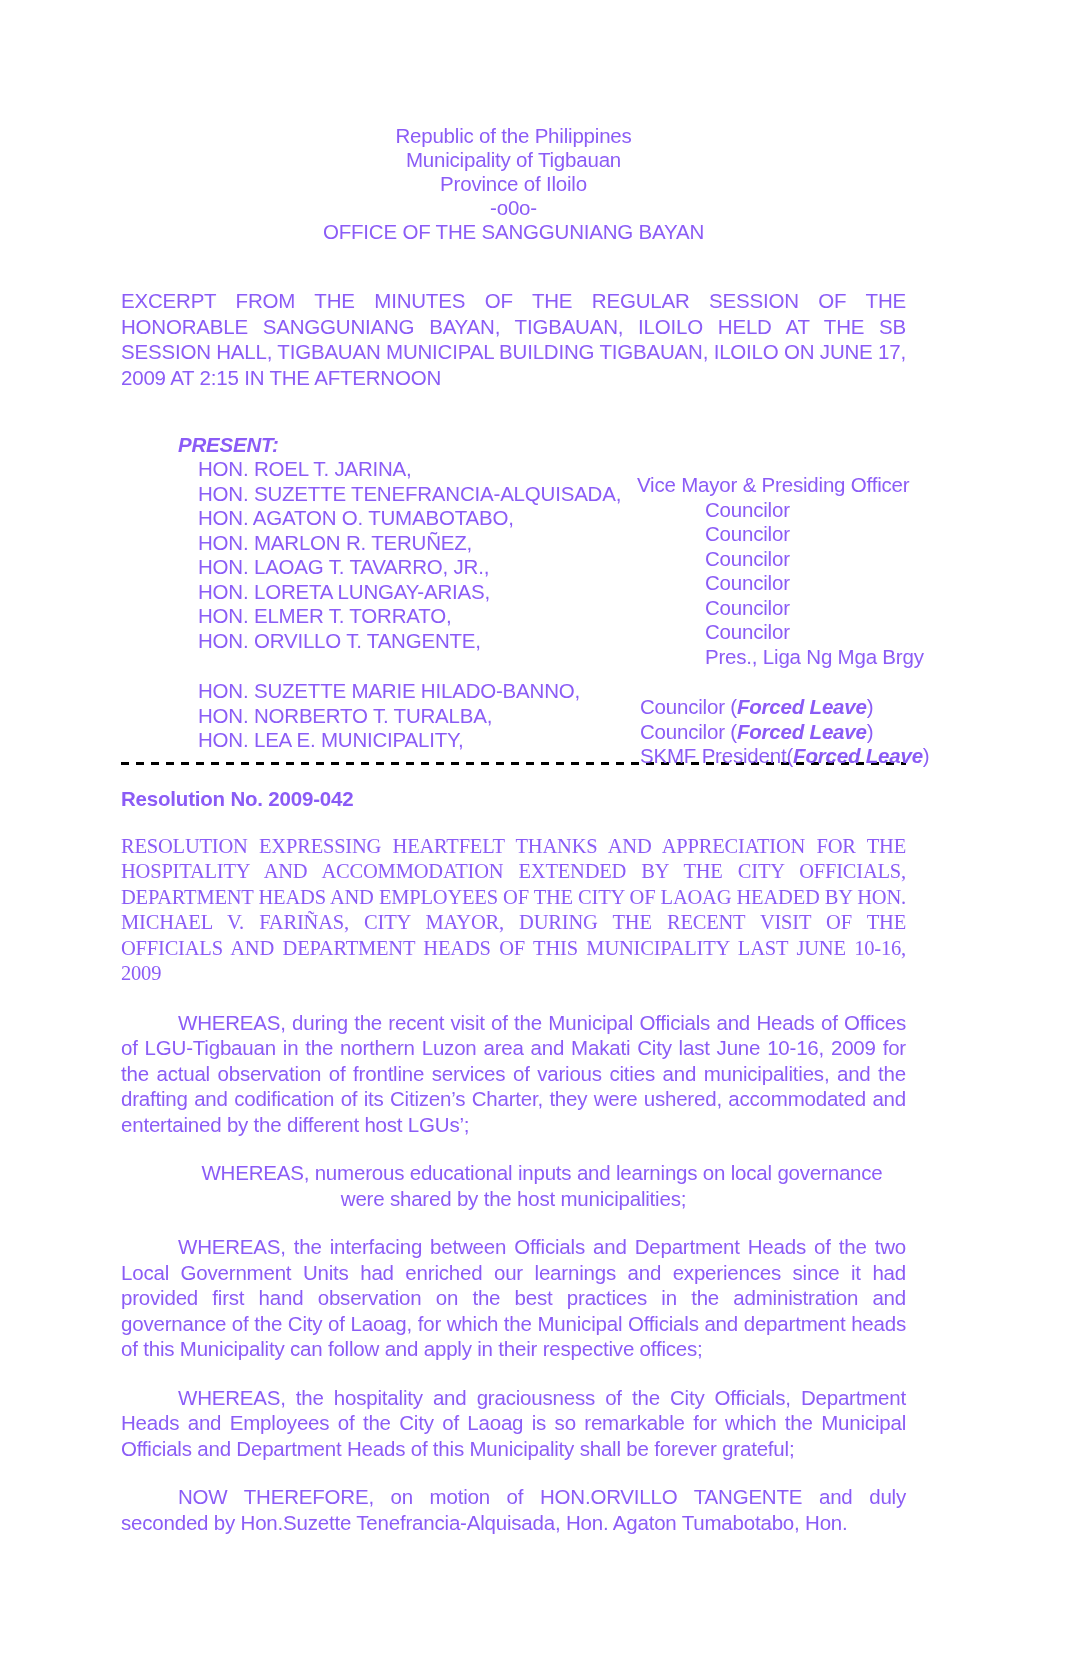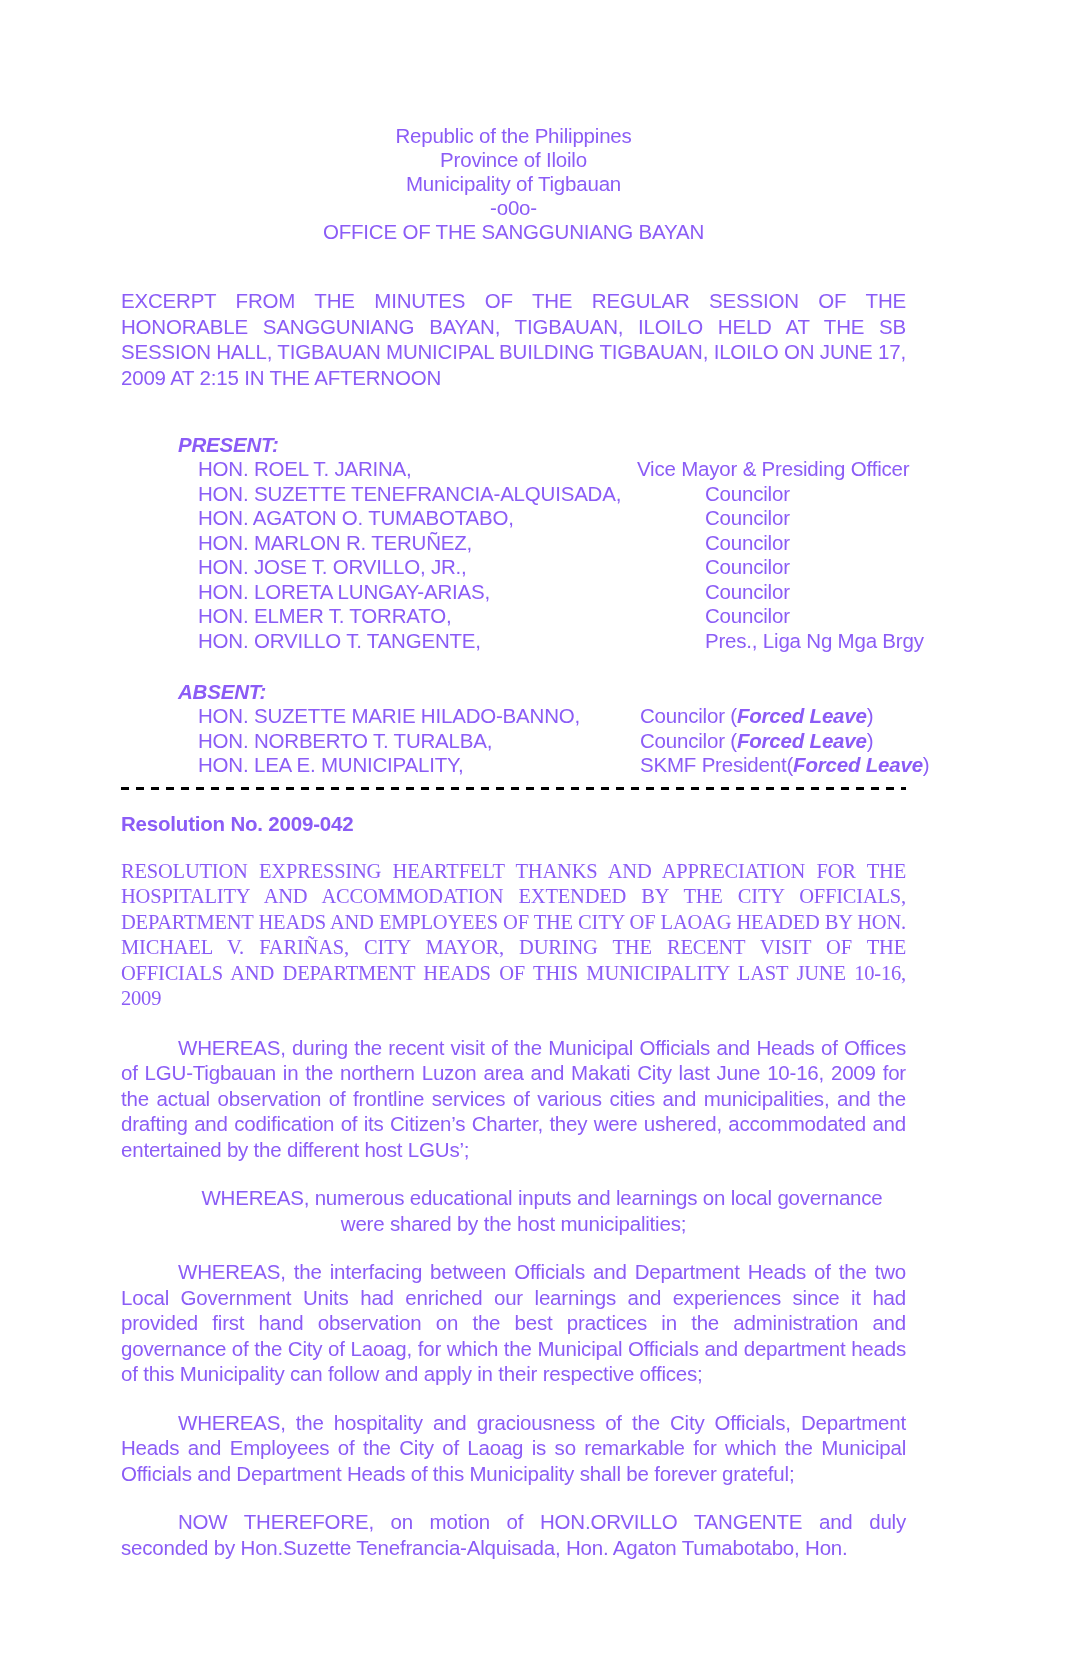--- a/index.html
+++ b/index.html
@@ -41,21 +41,21 @@
     line-height: 25px;
   }
   .member-row {
     position: relative;
     margin-left: 77px;
     line-height: 24.5px;
     white-space: nowrap;
   }
   .member-pos {
     position: absolute;
-    top: 0;
+    top: 16px;
     white-space: nowrap;
   }
   .pos-first  { left: 439px; }
   .pos-std    { left: 507px; }
   .pos-absent { left: 442px; }
   .emph { font-weight: bold; font-style: italic; }
   .absent-block { margin-top: 26px; }
   .dashed-separator {
     margin-top: 9px;
     height: 3px;
@@ -70,22 +70,22 @@
   .resolution-title { margin-top: 23px; font-family: Liberation Serif, serif; }
   .body-para { margin-top: 23px; }
 </style>
 </head>
 <body>
 
 <div class="page">
 
   <div class="doc-header">
     <div>Republic of the Philippines</div>
+    <div>Municipality of Tigbauan</div>
     <div>Province of Iloilo</div>
-    <div>Municipality of Tigbauan</div>
     <div>-o0o-</div>
     <div>OFFICE OF THE SANGGUNIANG BAYAN</div>
   </div>
 
   <p class="para excerpt">EXCERPT FROM THE MINUTES OF THE REGULAR SESSION OF THE HONORABLE SANGGUNIANG BAYAN, TIGBAUAN, ILOILO HELD AT THE SB SESSION HALL, TIGBAUAN MUNICIPAL BUILDING TIGBAUAN, ILOILO ON JUNE 17, 2009 AT 2:15 IN THE AFTERNOON</p>
 
   <div class="present-block">
     <div class="roster-label">PRESENT:</div>
 
     <div class="member-row">
@@ -98,39 +98,38 @@
     </div>
     <div class="member-row">
       <span class="member-name">HON. AGATON O. TUMABOTABO,</span>
       <span class="member-pos pos-std">Councilor</span>
     </div>
     <div class="member-row">
       <span class="member-name">HON. MARLON R. TERUÑEZ,</span>
       <span class="member-pos pos-std">Councilor</span>
     </div>
     <div class="member-row">
-      <span class="member-name">HON. JOSE T. ORVILLO, JR.,</span>
+      <span class="member-name">HON. LAOAG T. TAVARRO, JR.,</span>
       <span class="member-pos pos-std">Councilor</span>
     </div>
     <div class="member-row">
       <span class="member-name">HON. LORETA LUNGAY-ARIAS,</span>
       <span class="member-pos pos-std">Councilor</span>
     </div>
     <div class="member-row">
       <span class="member-name">HON. ELMER T. TORRATO,</span>
       <span class="member-pos pos-std">Councilor</span>
     </div>
     <div class="member-row">
       <span class="member-name">HON. ORVILLO T. TANGENTE,</span>
       <span class="member-pos pos-std">Pres., Liga Ng Mga Brgy</span>
     </div>
   </div>
 
   <div class="absent-block">
-    <div class="roster-label">ABSENT:</div>
 
     <div class="member-row">
       <span class="member-name">HON. SUZETTE MARIE HILADO-BANNO,</span>
       <span class="member-pos pos-absent"><span>Councilor (</span><span class="emph">Forced Leave</span><span>)</span></span>
     </div>
     <div class="member-row">
       <span class="member-name">HON. NORBERTO T. TURALBA,</span>
       <span class="member-pos pos-absent"><span>Councilor (</span><span class="emph">Forced Leave</span><span>)</span></span>
     </div>
     <div class="member-row">

